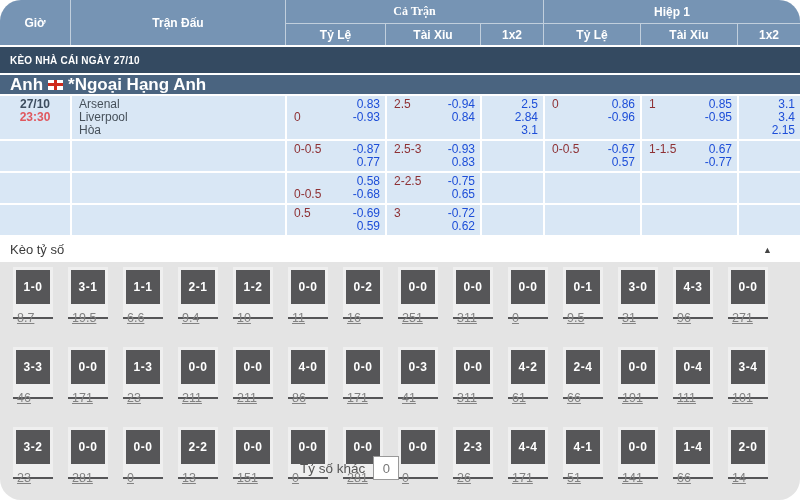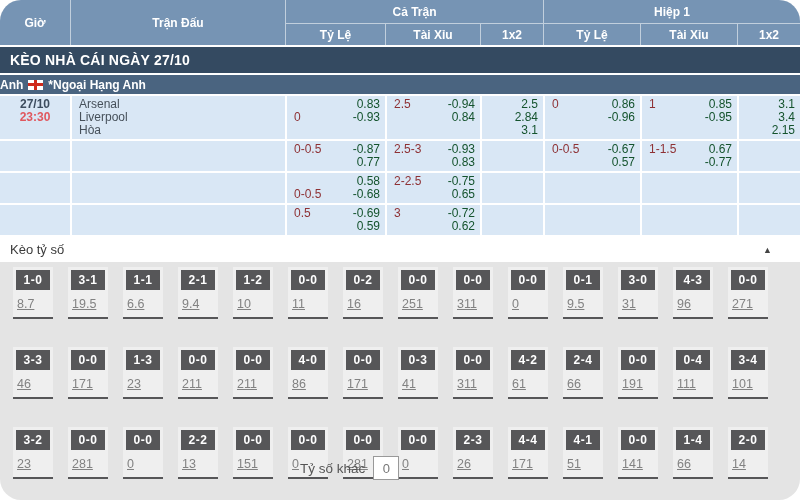--- a/index.html
+++ b/index.html
@@ -7,58 +7,58 @@
   .page{width:800px;height:500px;position:relative;background:#e4e4e4;
         font-family:"Liberation Sans","DejaVu Sans",sans-serif;overflow:hidden;border-radius:21px;}
   .top-table{background:#fff;}
 
   
   .odds-header{display:grid;grid-template-columns:70px 215px 100px 95px 63px 97px 97px 63px;
                grid-template-rows:23px 22px;background:#7694b4;color:#fff;font-weight:bold;font-size:12px;}
   .hc{display:flex;align-items:center;justify-content:center;border-left:1px solid rgba(255,255,255,.55);}
   .c-time{grid-column:1;grid-row:1/3;border-left:none;}
   .c-match{grid-column:2;grid-row:1/3;}
-  .g-full{grid-column:3/6;grid-row:1;}
+  .g-full{grid-column:3/6;grid-row:1;font-family:Liberation Serif, serif;}
   .g-h1{grid-column:6/9;grid-row:1;}
   .sub{grid-row:2;border-top:1px solid rgba(255,255,255,.55);text-align:right;}
   .s0{grid-column:3;} .s1{grid-column:4;} .s2{grid-column:5;}
   .s3{grid-column:6;} .s4{grid-column:7;} .s5{grid-column:8;}
 
   
-  .day-bar{height:26px;background:#344a61;color:#fff;font-weight:bold;font-size:14px;
+  .day-bar{height:26px;background:#344a61;color:#fff;font-weight:bold;font-size:10px;
            display:flex;align-items:center;padding-left:10px;border-top:2px solid #fff;letter-spacing:.2px;}
-  .league-bar{height:19px;background:#4a6480;margin-top:2px;color:#fff;font-size:12px;font-weight:bold;
-              display:flex;align-items:center;}
+  .league-bar{height:19px;background:#4a6480;margin-top:2px;color:#fff;font-size:17px;font-weight:bold;
+              display:flex;align-items:center;padding-left:10px;}
   .flag{width:15px;height:10px;background:#fff;position:relative;display:inline-block;margin:0 5px;flex:none;}
   .flag::before{content:'';position:absolute;left:0;right:0;top:3.5px;height:3px;background:#cf2b1d;}
   .flag::after{content:'';position:absolute;top:0;bottom:0;left:6px;width:3px;background:#cf2b1d;}
 
   
   .o-row{display:grid;grid-template-columns:70px 215px 100px 95px 63px 97px 97px 63px;border-top:2px solid #fff;}
   .o-cell{background:#d9e7f5;padding:2px 0;border-left:2px solid #fff;box-sizing:border-box;}
   .o-cell:first-child{border-left:none;font-weight:bold;}
   .o-line{height:13px;line-height:13px;font-size:12px;white-space:nowrap;}
   .time-cell{text-align:center;}
   .date{color:#3d4d5f;}
   .time{color:#e0575e;}
   .team{color:#46505a;padding-left:7px;}
   .pair{display:flex;justify-content:space-between;padding:0 5px 0 7px;}
   .hdp{color:#8e3134;}
-  .odd{color:#14532d;margin-left:auto;}
+  .odd{color:#1d4ed8;margin-left:auto;}
 
   
   .score-section{position:relative;}
   .score-bar{height:25px;background:#ffffff;border-top:2px solid #fff;display:flex;align-items:center;
              justify-content:space-between;padding:0 10px;color:#3a3a3a;font-size:13px;}
   .collapse{font-size:9px;color:#444;margin-right:18px;cursor:pointer;}
   .score-row{display:flex;padding-left:13px;margin-top:28px;}
   .score-row:first-child{margin-top:5px;}
   .score-card{width:40px;margin-right:15px;background:#efefef;border-bottom:2px solid #565658;
               height:50px;box-sizing:content-box;flex:none;}
-  .score-box{margin:3px 3px 0;height:20px;background:#565658;color:#fff;font-weight:bold;font-size:12px;
+  .score-box{margin:3px 3px 0;height:34px;background:#565658;color:#fff;font-weight:bold;font-size:12px;
              display:flex;align-items:center;justify-content:center;letter-spacing:.5px;}
   .score-val{padding:7px 4px 0;color:#828282;font-size:12.5px;height:14px;text-decoration:underline;}
   .other-score{position:absolute;left:300px;top:220px;height:26px;display:flex;align-items:center;}
   .other-label{color:#555;font-size:13.5px;}
   .other-box{width:24px;height:22px;border:1px solid #999;background:#fff;color:#777;
              display:flex;align-items:center;justify-content:center;font-size:13px;margin-left:8px;}
 </style>
 </head>
 <body>
 

